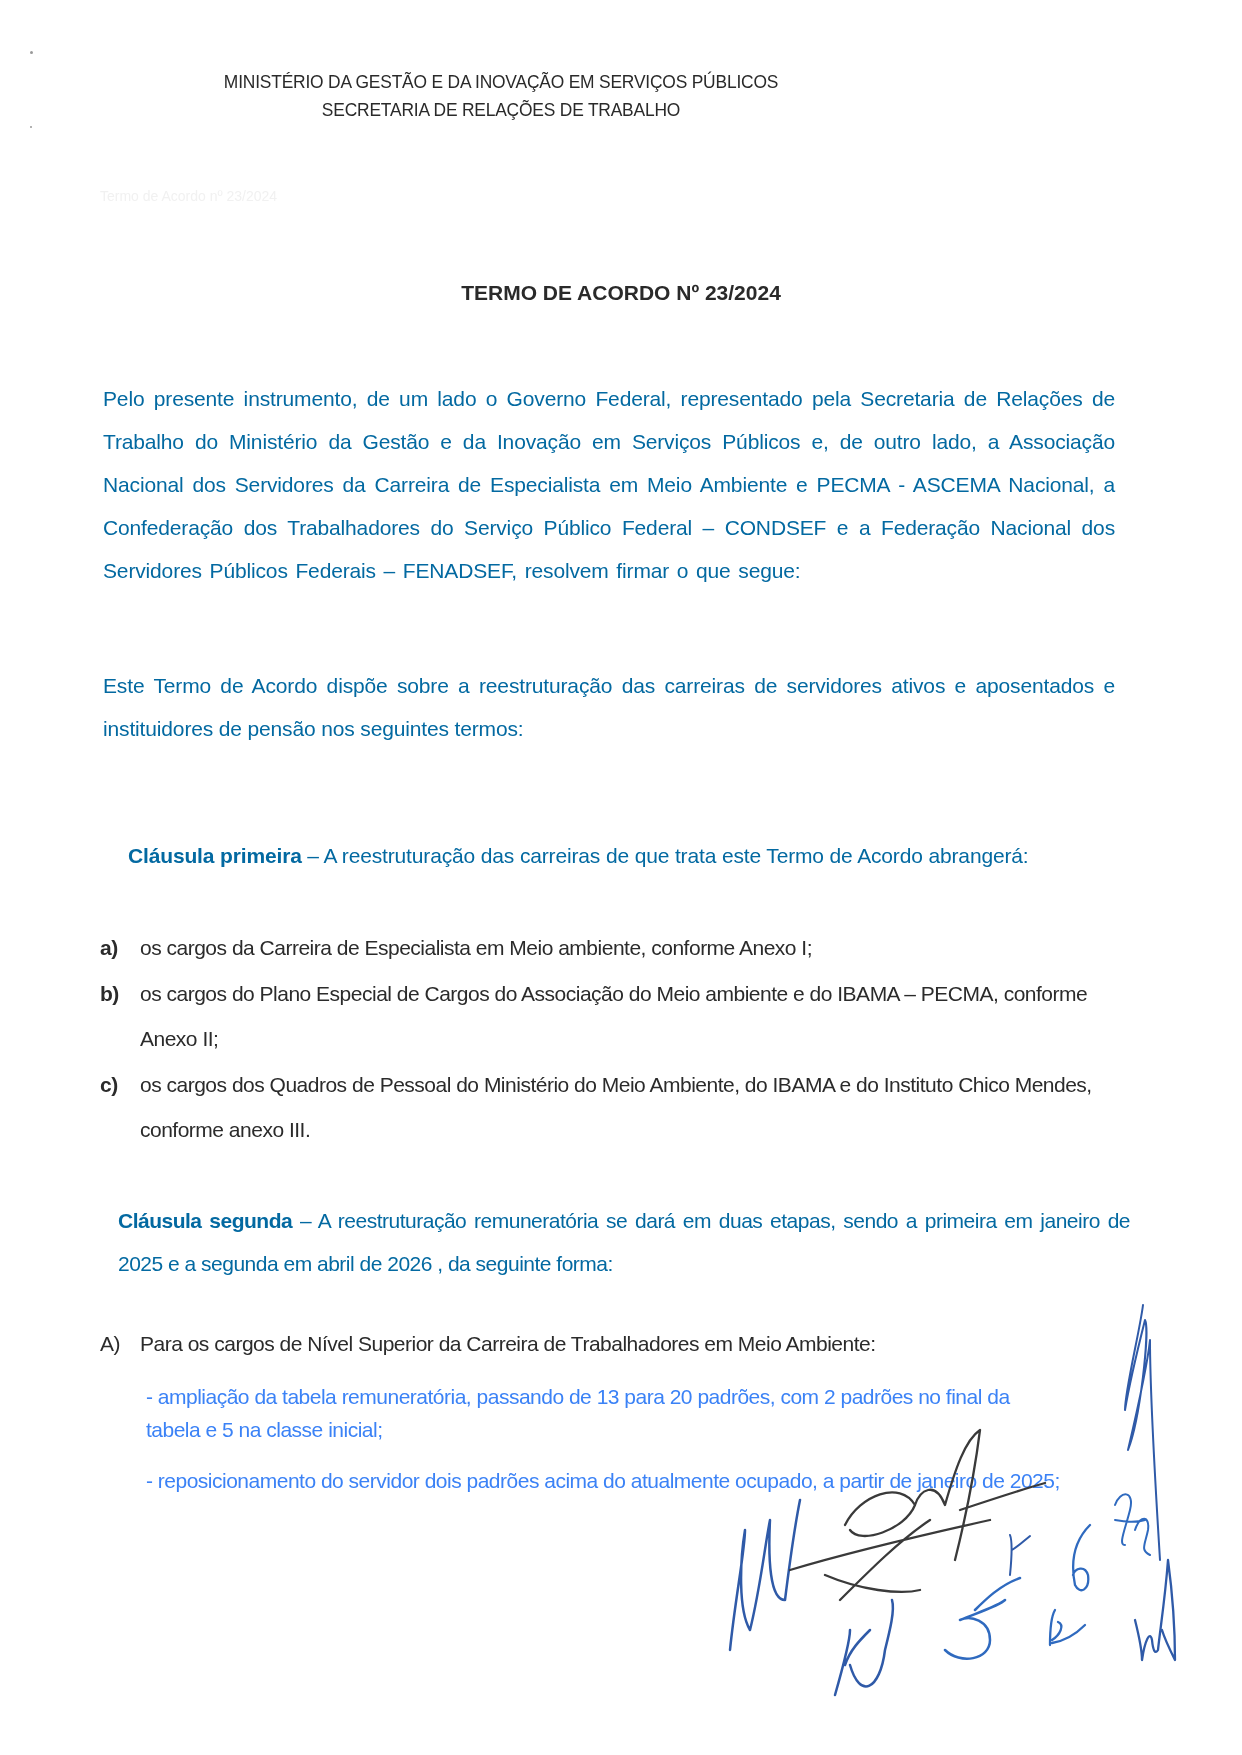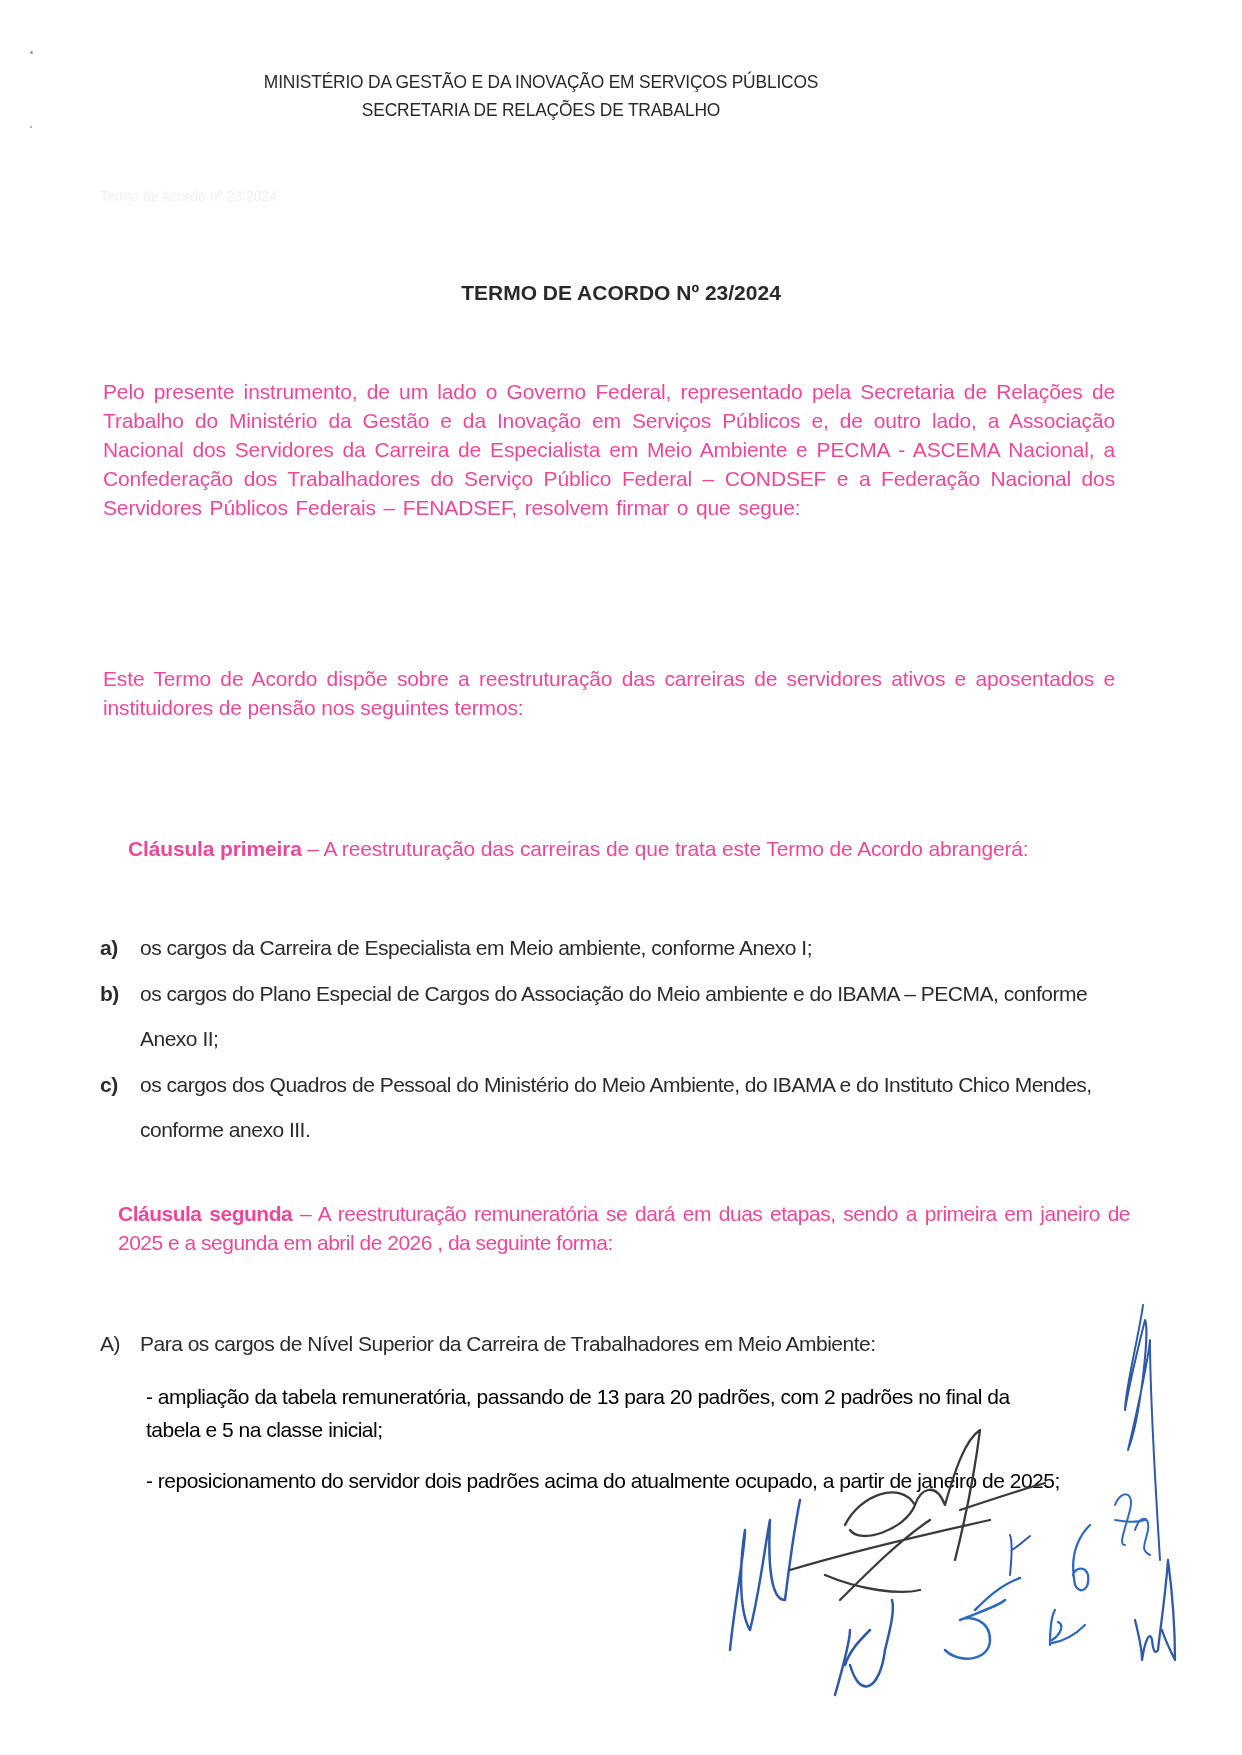--- a/index.html
+++ b/index.html
@@ -2,40 +2,40 @@
 <html><head>
 <meta charset="utf-8">
 <style>
   html, body { margin: 0; padding: 0; background: #ffffff; }
   body {
     width: 1242px; height: 1755px; position: relative; overflow: hidden;
     font-family: "Liberation Sans", "DejaVu Sans", sans-serif;
     color: #2b2b2b;
   }
   .mark { position: absolute; width: 3px; height: 3px; background: #9a9a9a; border-radius: 50%; }
-  .header { position: absolute; top: 68px; left: 0; width: 1002px; text-align: center; padding-left: 40px; }
+  .header { position: absolute; top: 68px; left: 0; width: 1002px; text-align: center; }
   .header div { font-family: "Liberation Sans", sans-serif; font-size: 18.5px; letter-spacing: -0.2px; line-height: 28px; color: #2a2a2a; transform: scaleX(0.94); }
   .ghost { position: absolute; top: 188px; left: 100px; font-size: 14px; color: #f1f1f1; filter: blur(0.6px); }
   .title { position: absolute; top: 281px; left: 0; width: 1242px; text-align: center; font-weight: bold; font-size: 21px; color: #2a2a2a; }
   .para {
-    position: absolute; left: 103px; width: 1012px; font-size: 21px; line-height: 29px;
-    text-align: justify; text-align-last: left; color: #ec4899; letter-spacing: -0.15px;
+    position: absolute; left: 103px; width: 1012px; font-size: 21px; line-height: 43px;
+    text-align: justify; text-align-last: left; color: #0369a1; letter-spacing: -0.15px;
   }
   .p1 { top: 377px; word-spacing: 2px; }
   .p2 { top: 664px; }
   .p3 { top: 834px; margin-left: 25px; }
   .list { position: absolute; left: 100px; width: 1020px; font-size: 21px; line-height: 45.5px; color: #2b2b2b; letter-spacing: -0.5px; }
   .list .item { display: flex; }
   .list .lbl { width: 40px; flex: none; font-weight: bold; }
   .list .txt { flex: 1; }
   .l1 { top: 925px; }
   .p4 { top: 1199px; letter-spacing: -0.5px; margin-left: 15px; }
   .p5 { top: 1332px; left: 100px; font-size: 21px; position: absolute; display: flex; letter-spacing: -0.5px; }
   .p5 .lbl { width: 40px; }
-  .sub { position: absolute; left: 146px; width: 920px; font-size: 21px; letter-spacing: -0.5px; color: #000000; }
+  .sub { position: absolute; left: 146px; width: 920px; font-size: 21px; letter-spacing: -0.5px; color: #3b82f6; }
   .s1 { top: 1380px; line-height: 33px; }
   .s2 { top: 1458px; line-height: 45px; }
   b { font-weight: bold; }
   svg.sig { position: absolute; left: 0; top: 0; pointer-events: none; }
 </style>
 </head>
 <body>
 
 <span class="mark" style="left:30px;top:51px;"></span>
 <span class="mark" style="left:30px;top:126px;width:2px;height:2px;"></span>

